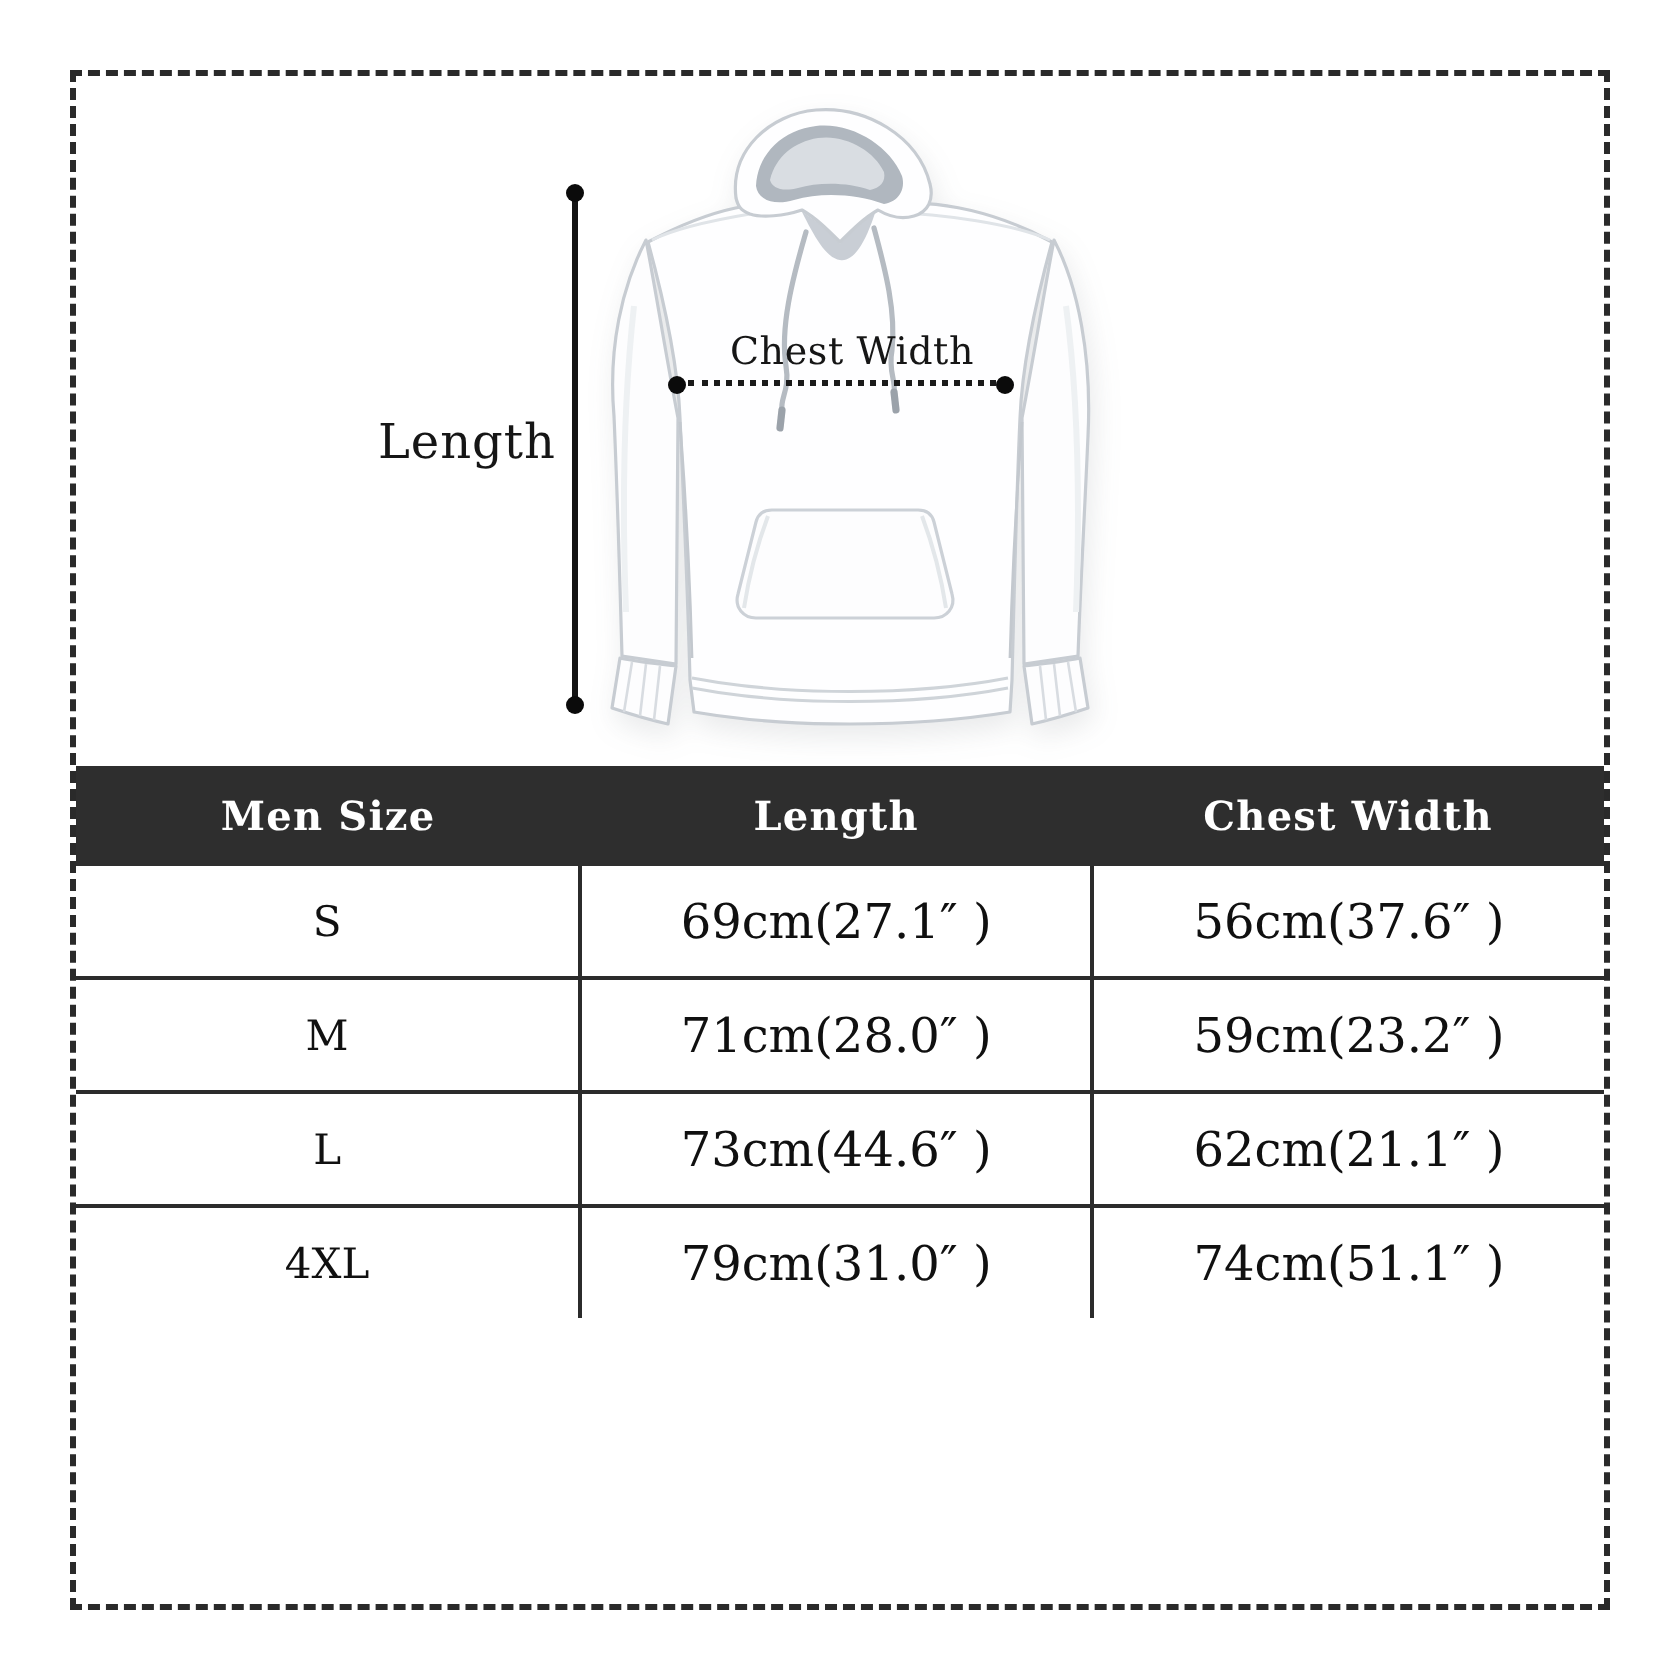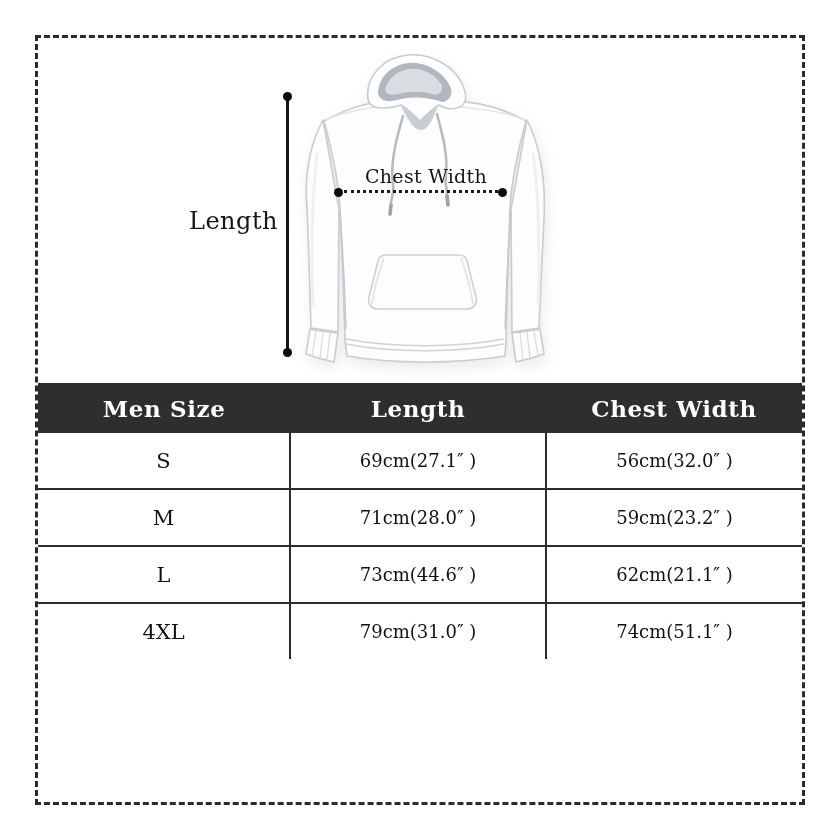--- a/index.html
+++ b/index.html
@@ -18,24 +18,24 @@
   .dot-chest-right{left:498px;top:188px;}
   .chest-line{position:absolute;left:344px;top:190px;width:154px;height:0;
               border-top:3px dotted #1a1a1a;}
   .len-label{position:absolute;left:168px;top:207px;width:110px;text-align:right;
              font-size:24px;color:#161616;letter-spacing:.5px;}
   .chest-label{position:absolute;left:344px;top:165px;width:164px;text-align:center;
                font-size:19px;color:#161616;letter-spacing:.3px;}
   
   table.size{position:absolute;left:38px;top:383px;width:764px;border-collapse:collapse;
              table-layout:fixed;}
-  table.size thead th{background:#2e2e2e;color:#ffffff;font-weight:bold;font-size:23px;
+  table.size thead th{background:#2e2e2e;color:#ffffff;font-weight:bold;font-size:20px;
              height:48px;letter-spacing:.6px;border:none;}
   table.size tbody td{height:53px;text-align:center;vertical-align:middle;
-             font-size:18px;color:#101010;background:#ffffff;
+             font-size:24px;color:#101010;background:#ffffff;
              border:2px solid #2b2b2b;}
   table.size tbody td:first-child{border-left:none;font-size:21px;}
   table.size tbody td:last-child{border-right:none;}
   table.size tbody tr:first-child td{border-top:none;}
   table.size tbody tr:last-child td{border-bottom:none;margin-top:32px;}
 </style>
 </head>
 <body>
 
 <div class="canvas">
@@ -102,21 +102,21 @@
       <tr>
         <th>Men Size</th>
         <th>Length</th>
         <th>Chest Width</th>
       </tr>
     </thead>
     <tbody>
     <tr>
       <td>S</td>
       <td>69cm(27.1″ )</td>
-      <td>56cm(32.0″ )</td>
+      <td>56cm(37.6″ )</td>
     </tr>
 
     <tr>
       <td>M</td>
       <td>71cm(28.0″ )</td>
       <td>59cm(23.2″ )</td>
     </tr>
 
     <tr>
       <td>L</td>

